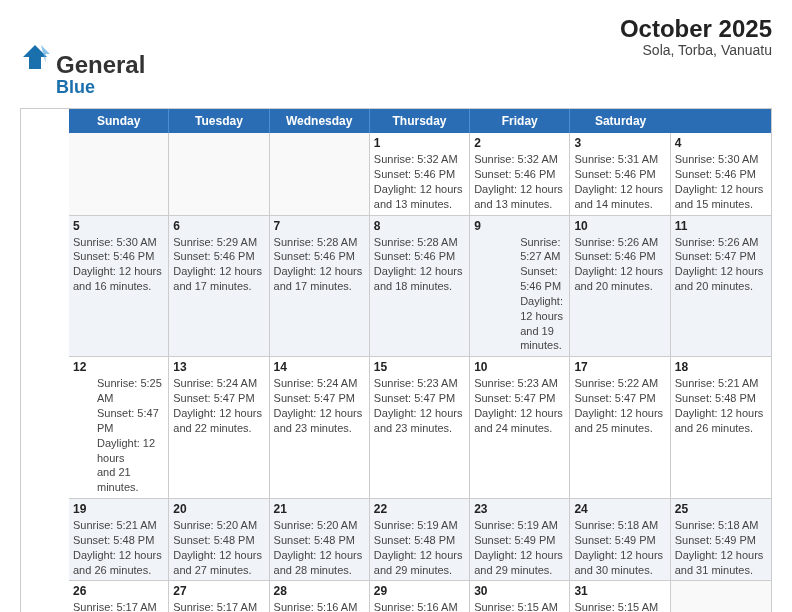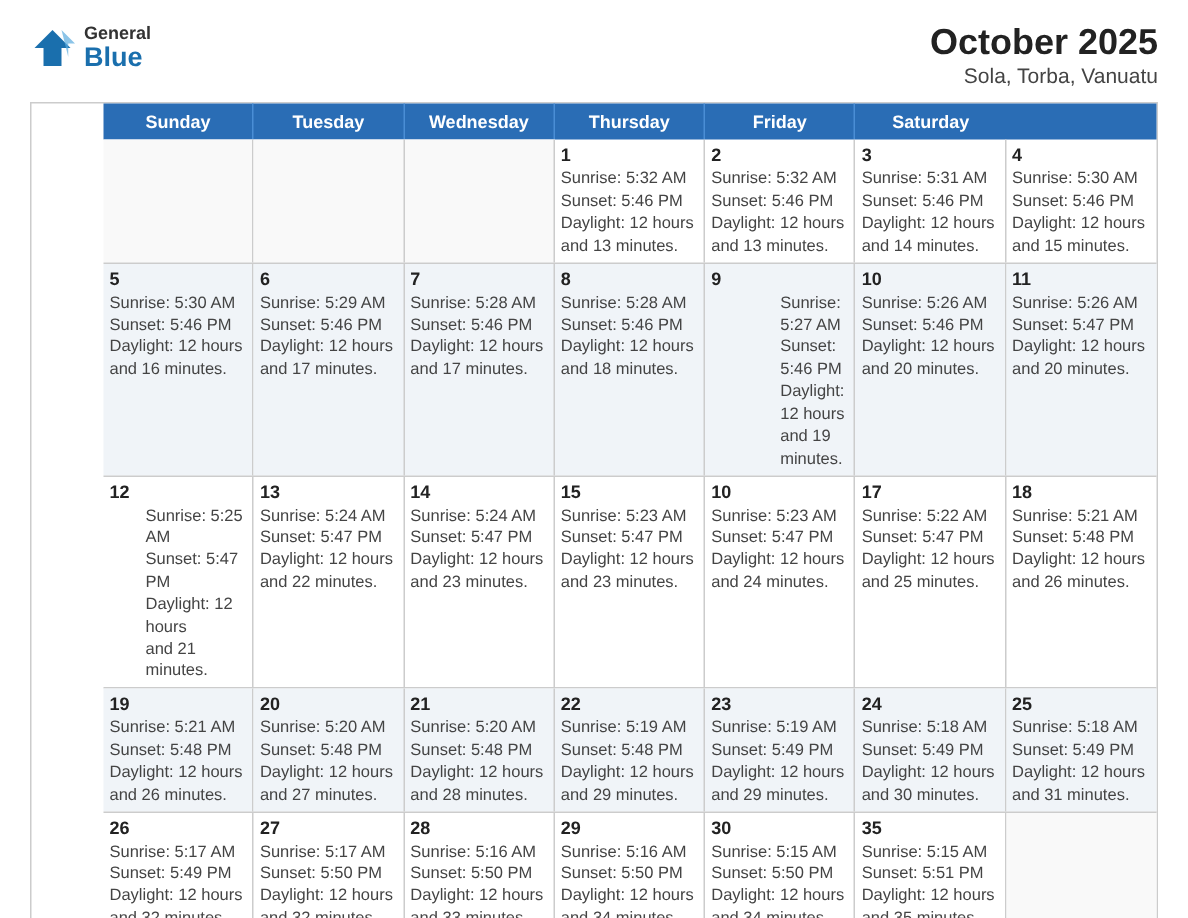--- a/index.html
+++ b/index.html
@@ -112,21 +112,21 @@
 <body>
 
 <div class="container">
   <div class="header">
     <div class="logo">
       <svg class="logo-icon" viewBox="0 0 40 40">
         <polygon points="20,4 36,20 28,20 28,36 12,36 12,20 4,20" fill="#1a6fad"></polygon>
         <polygon points="28,4 40,16 34,16 34,28" fill="#5aabde" opacity="0.7"></polygon>
       </svg>
       <div class="logo-text">
-        <span style="font-size:12px;font-weight:bold;color:#333;">General</span>
+        <span style="font-size:24px;font-weight:bold;color:#333;margin-top:36px;">General</span>
         <span style="font-size:18px;font-weight:bold;color:#1a6fad;">Blue</span>
       </div>
     </div>
     <div class="title-block">
       <div class="month-title">October 2025</div>
       <div class="subtitle">Sola, Torba, Vanuatu</div>
     </div>
   </div>
 
   <div class="calendar">
@@ -355,21 +355,21 @@
 and 34 minutes.</div>
           </div>
           <div class="cal-cell">
             <div class="day-num">30</div>
             <div class="day-info" style="white-space: pre-line;">Sunrise: 5:15 AM
 Sunset: 5:50 PM
 Daylight: 12 hours
 and 34 minutes.</div>
           </div>
           <div class="cal-cell">
-            <div class="day-num">35</div>
+            <div class="day-num">31</div>
             <div class="day-info" style="white-space: pre-line;">Sunrise: 5:15 AM
 Sunset: 5:51 PM
 Daylight: 12 hours
 and 35 minutes.</div>
           </div>
           <div class="cal-cell empty"></div>
         </div>
       </div>
   </div>
 </div>

